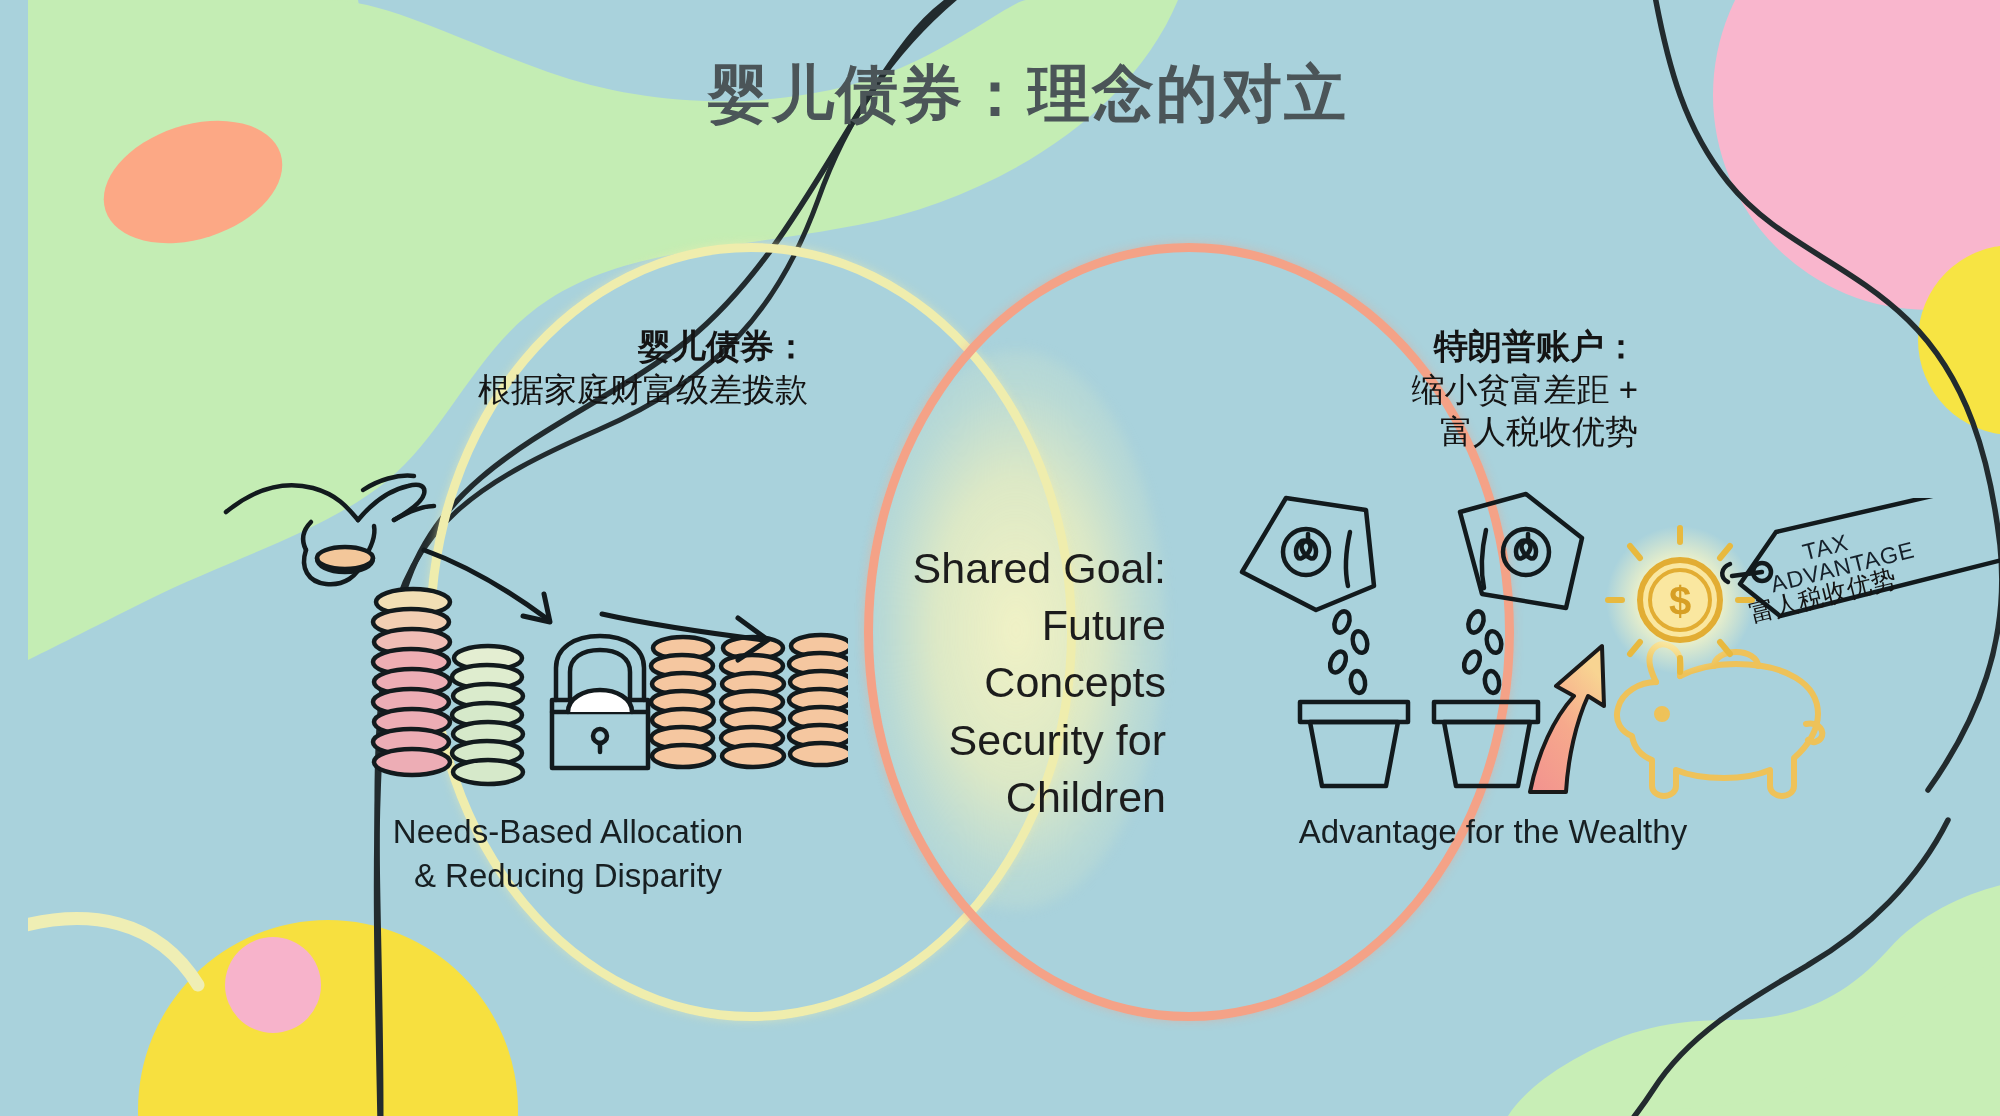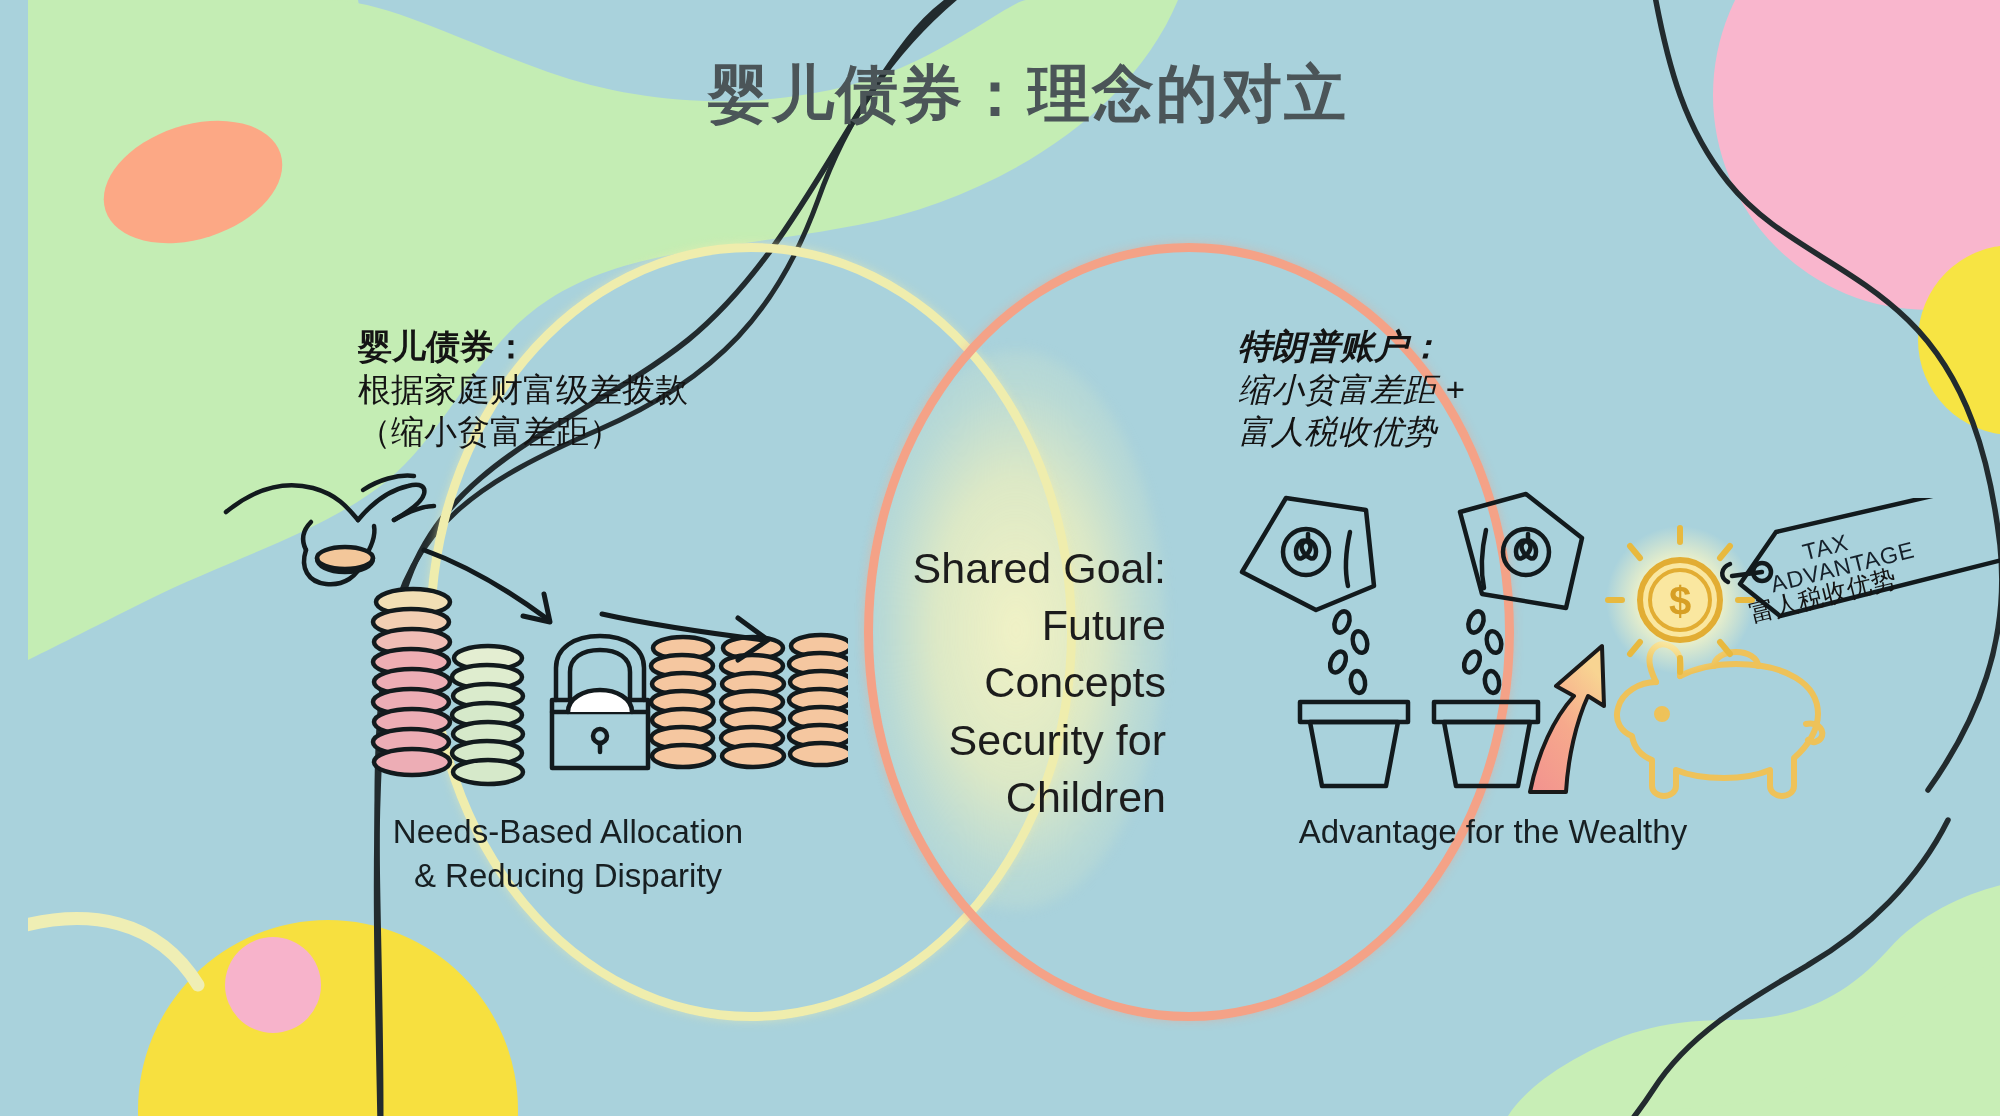--- a/index.html
+++ b/index.html
@@ -36,26 +36,26 @@
     box-shadow:0 0 10px rgba(244,162,135,.45);
   }
   .venn-glow{
     position:absolute;left:838px;top:350px;width:300px;height:560px;
     border-radius:50%;
     background:radial-gradient(ellipse at 50% 50%, rgba(244,243,196,.95) 0%, rgba(238,240,190,.75) 38%, rgba(216,233,201,.35) 62%, rgba(169,210,220,0) 82%);
     filter:blur(6px);
   }
 
   
-  .panel-head{position:absolute;text-align:left;color:#141414;line-height:1.28;}
+  .panel-head{position:absolute;text-align:right;color:#141414;line-height:1.28;}
   .panel-head .ph-bold{font-weight:bold;font-size:34px;display:block;}
   .panel-head .ph-line{font-size:33px;display:block;}
 
   #left-head{left:330px;top:325px;width:450px;}
-  #right-head{left:1210px;top:325px;width:400px;font-style:italic;}
+  #right-head{left:1210px;top:325px;width:400px;}
 
   
   #center-text{
     position:absolute;left:838px;top:540px;width:300px;text-align:right;
     font-size:43px;color:#1c1c1c;line-height:1.33;
   }
   #center-text span{display:block;}
 
   
   .caption{position:absolute;text-align:center;font-size:33px;color:#171f22;line-height:1.32;}
@@ -134,21 +134,20 @@
     <div class="title-cn">婴儿债券：理念的对立</div>
   </div>
 
   <div class="venn-glow"></div>
   <div class="venn venn-left"></div>
   <div class="venn venn-right"></div>
 
   <div class="panel-head" id="left-head">
     <span class="ph-bold">婴儿债券：</span>
     <span class="ph-line">根据家庭财富级差拨款</span>
-    <span class="ph-line">（缩小贫富差距）</span>
   </div>
 
   <div class="panel-head" id="right-head">
     <span class="ph-bold">特朗普账户：</span>
     <span class="ph-line">缩小贫富差距 +</span>
     <span class="ph-line">富人税收优势</span>
   </div>
 
   <div id="center-text">
     <span>Shared Goal:</span>

